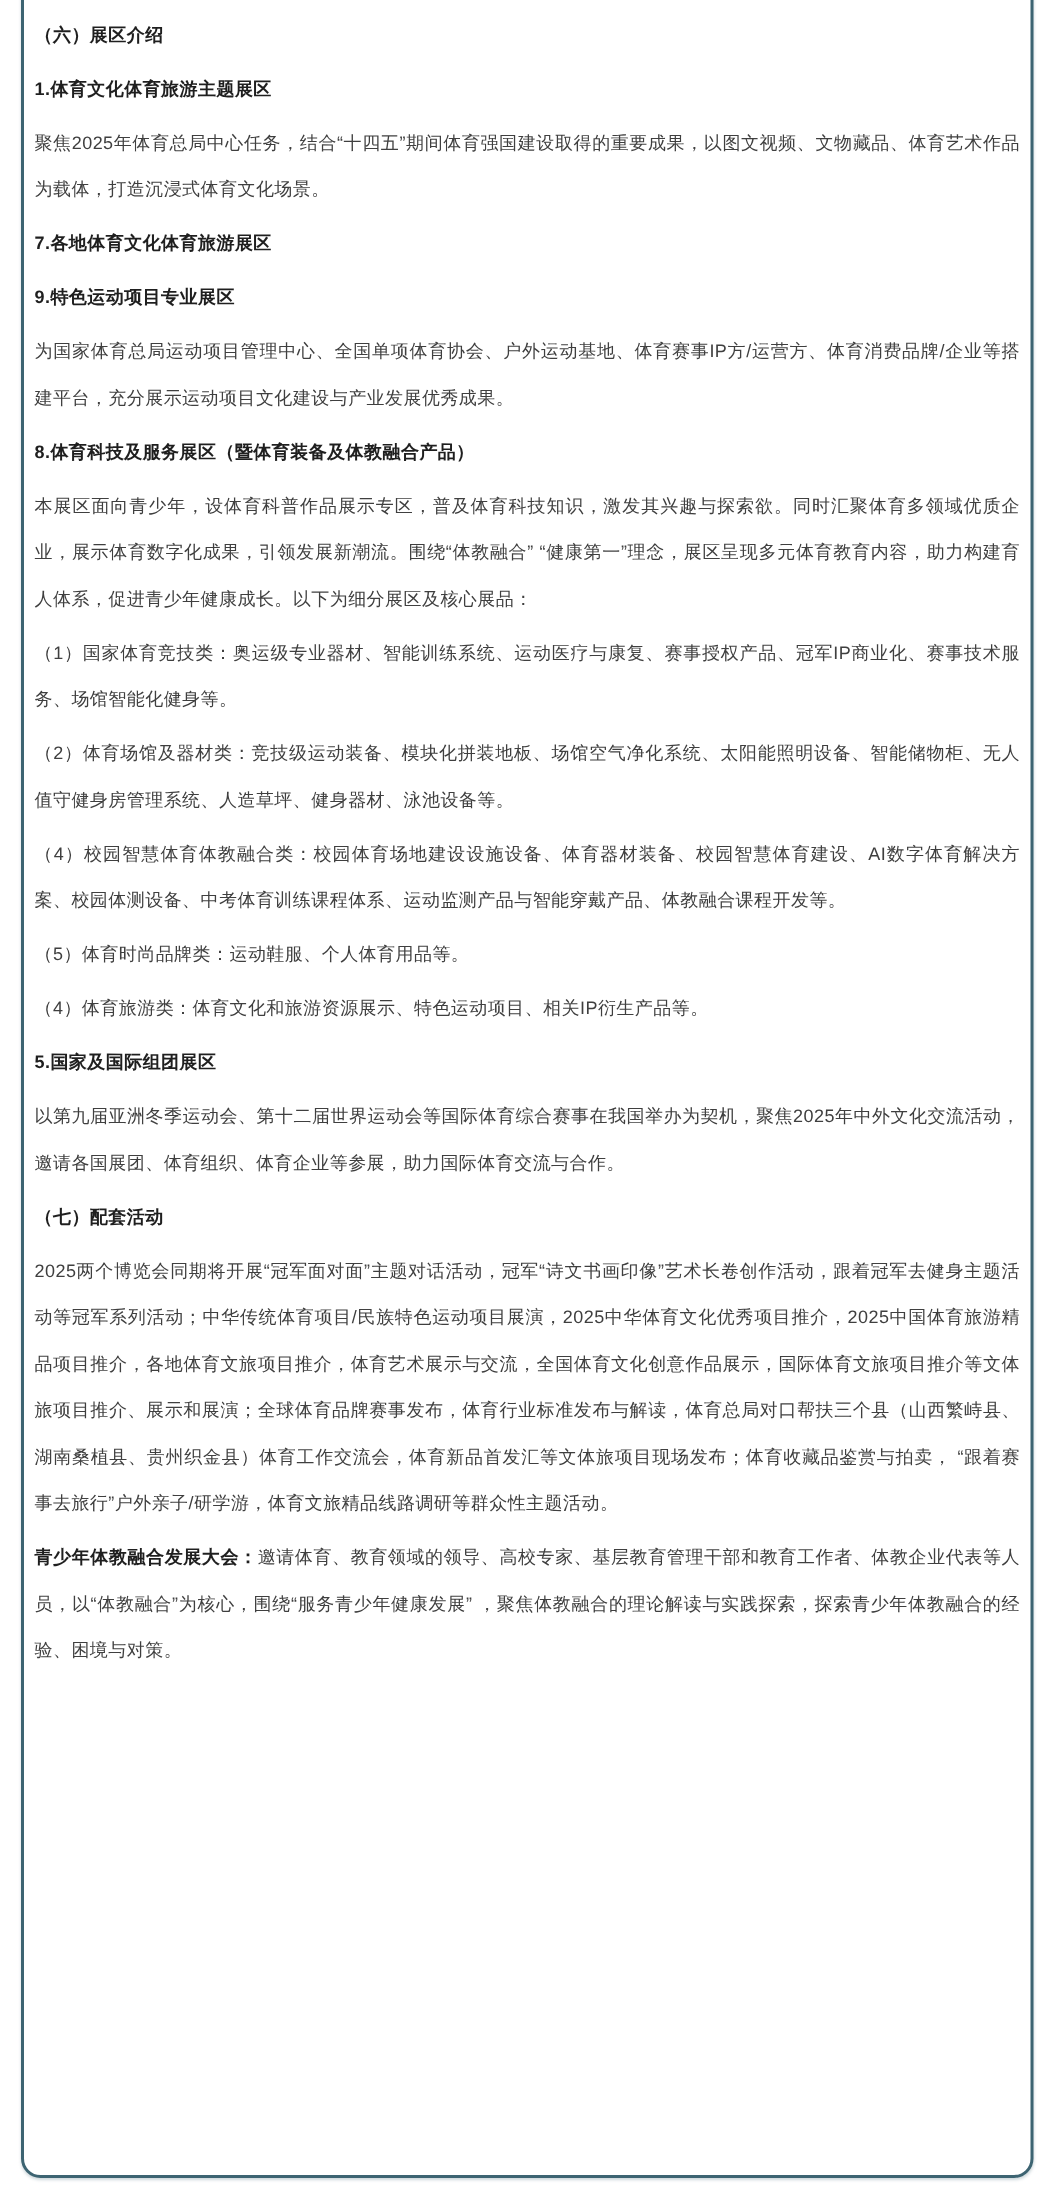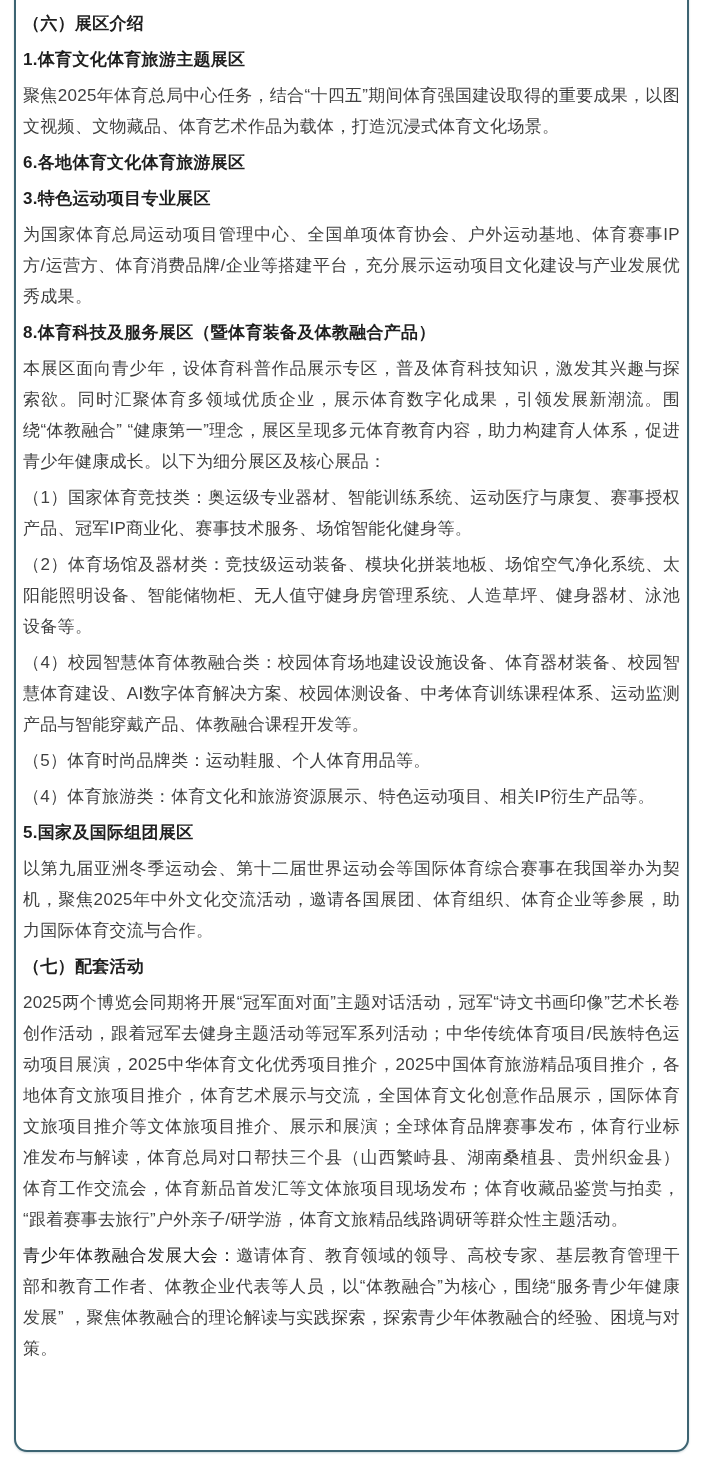--- a/index.html
+++ b/index.html
@@ -25,51 +25,51 @@
     top:-28px;
     width:675px;
     min-height:1480px;
     background:#ffffff;
     border:2px solid var(--panel-border);
     border-radius:13px;
     box-shadow:0 1px 2px rgba(60,100,115,0.25);
     padding:34px 7px 16px 7px;
   }
   .block{
-    font-size:17px;
+    font-size:12px;
     line-height:31px;
     color:var(--text-body);
     text-align:justify;
     letter-spacing:0.3px;
     margin:0 0 5px 0;
   }
   .block:last-child{margin-bottom:0;}
   .h1, .h2{
     font-weight:bold;
     color:var(--text-heading);
     text-align:left;
   }
   .lead{
-    font-weight:normal;
+    font-weight:bold;
     color:var(--text-heading);
   }
 </style>
 </head>
 <body>
 
 <div class="article-panel">
 
   <div class="block h1">（六）展区介绍</div>
 
   <div class="block h2">1.体育文化体育旅游主题展区</div>
   <div class="block">聚焦2025年体育总局中心任务，结合“十四五”期间体育强国建设取得的重要成果，以图文视频、文物藏品、体育艺术作品为载体，打造沉浸式体育文化场景。</div>
 
-  <div class="block h2">6.各地体育文化体育旅游展区</div>
+  <div class="block h2">7.各地体育文化体育旅游展区</div>
 
-  <div class="block h2">3.特色运动项目专业展区</div>
+  <div class="block h2">9.特色运动项目专业展区</div>
   <div class="block">为国家体育总局运动项目管理中心、全国单项体育协会、户外运动基地、体育赛事IP方/运营方、体育消费品牌/企业等搭建平台，充分展示运动项目文化建设与产业发展优秀成果。</div>
 
   <div class="block h2">8.体育科技及服务展区（暨体育装备及体教融合产品）</div>
   <div class="block">本展区面向青少年，设体育科普作品展示专区，普及体育科技知识，激发其兴趣与探索欲。同时汇聚体育多领域优质企业，展示体育数字化成果，引领发展新潮流。围绕“体教融合” “健康第一”理念，展区呈现多元体育教育内容，助力构建育人体系，促进青少年健康成长。以下为细分展区及核心展品：</div>
 
   <div class="block">（1）国家体育竞技类：奥运级专业器材、智能训练系统、运动医疗与康复、赛事授权产品、冠军IP商业化、赛事技术服务、场馆智能化健身等。</div>
   <div class="block">（2）体育场馆及器材类：竞技级运动装备、模块化拼装地板、场馆空气净化系统、太阳能照明设备、智能储物柜、无人值守健身房管理系统、人造草坪、健身器材、泳池设备等。</div>
   <div class="block">（4）校园智慧体育体教融合类：校园体育场地建设设施设备、体育器材装备、校园智慧体育建设、AI数字体育解决方案、校园体测设备、中考体育训练课程体系、运动监测产品与智能穿戴产品、体教融合课程开发等。</div>
   <div class="block">（5）体育时尚品牌类：运动鞋服、个人体育用品等。</div>
   <div class="block">（4）体育旅游类：体育文化和旅游资源展示、特色运动项目、相关IP衍生产品等。</div>

